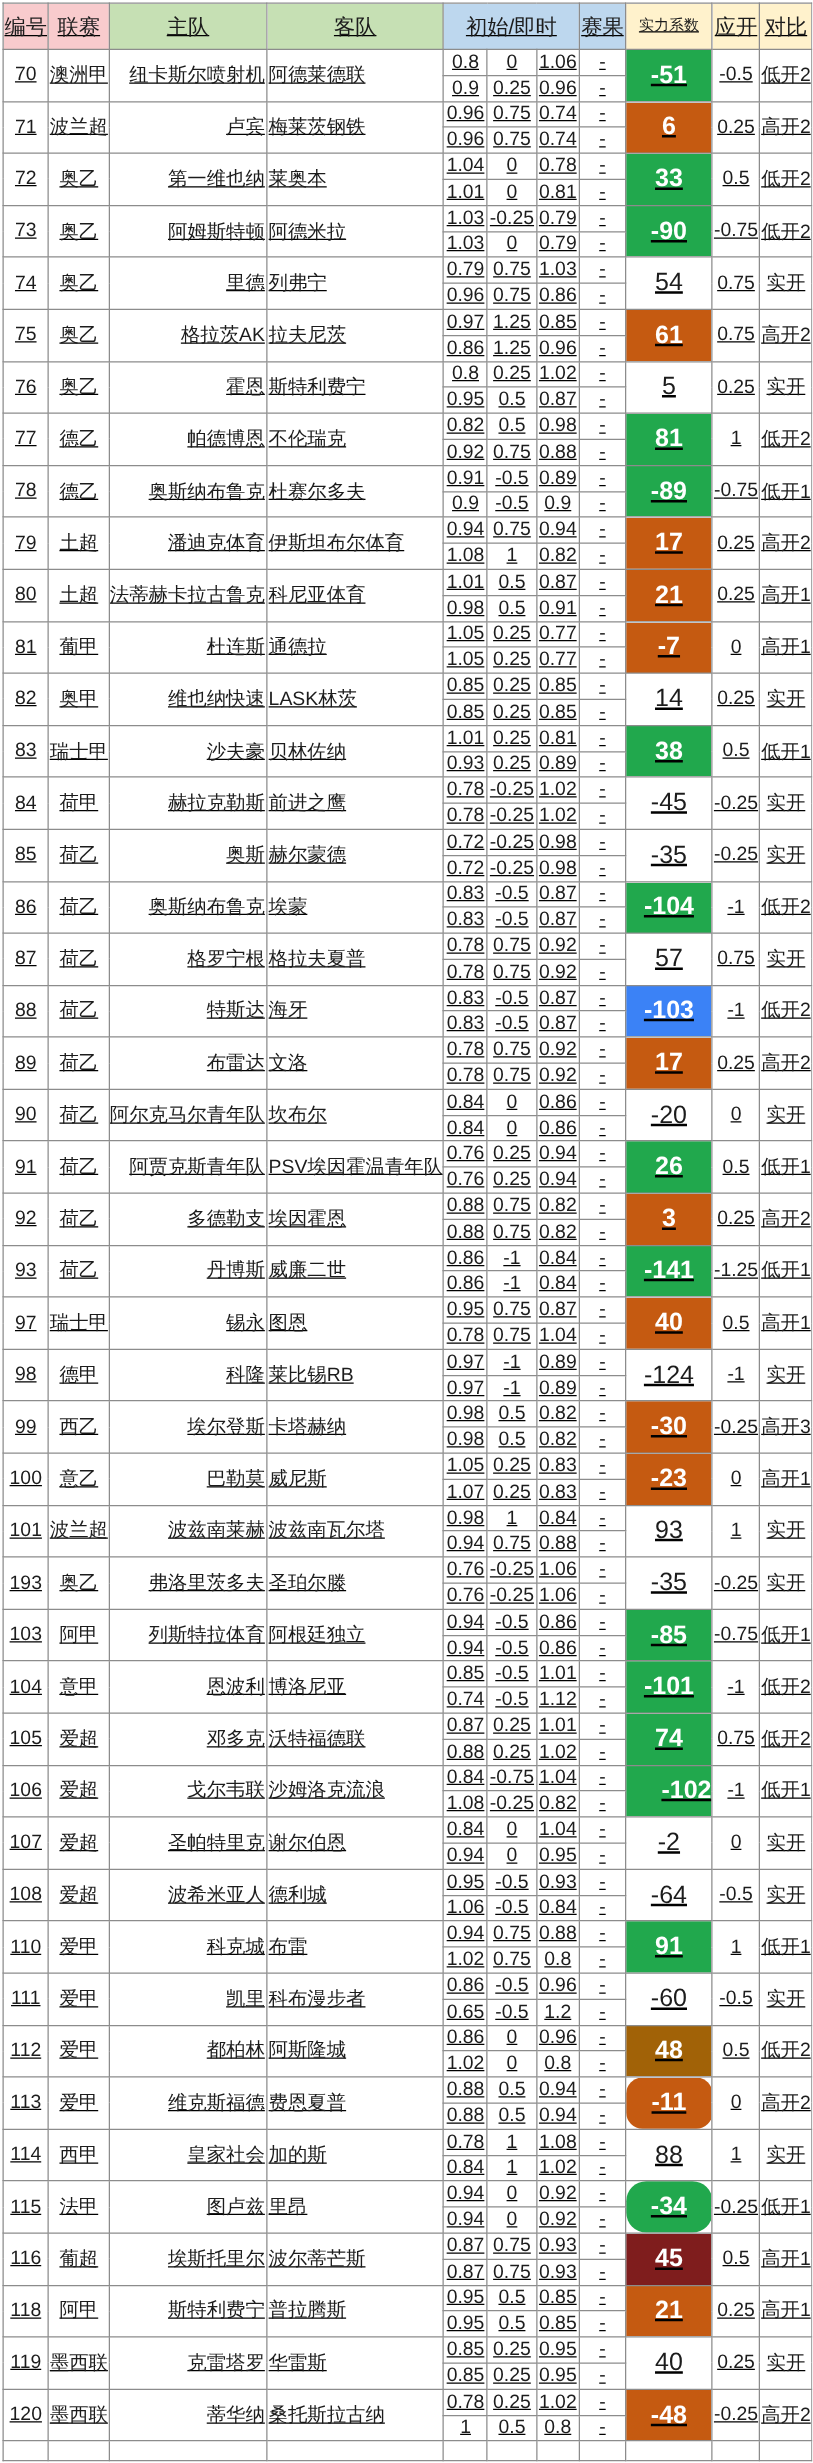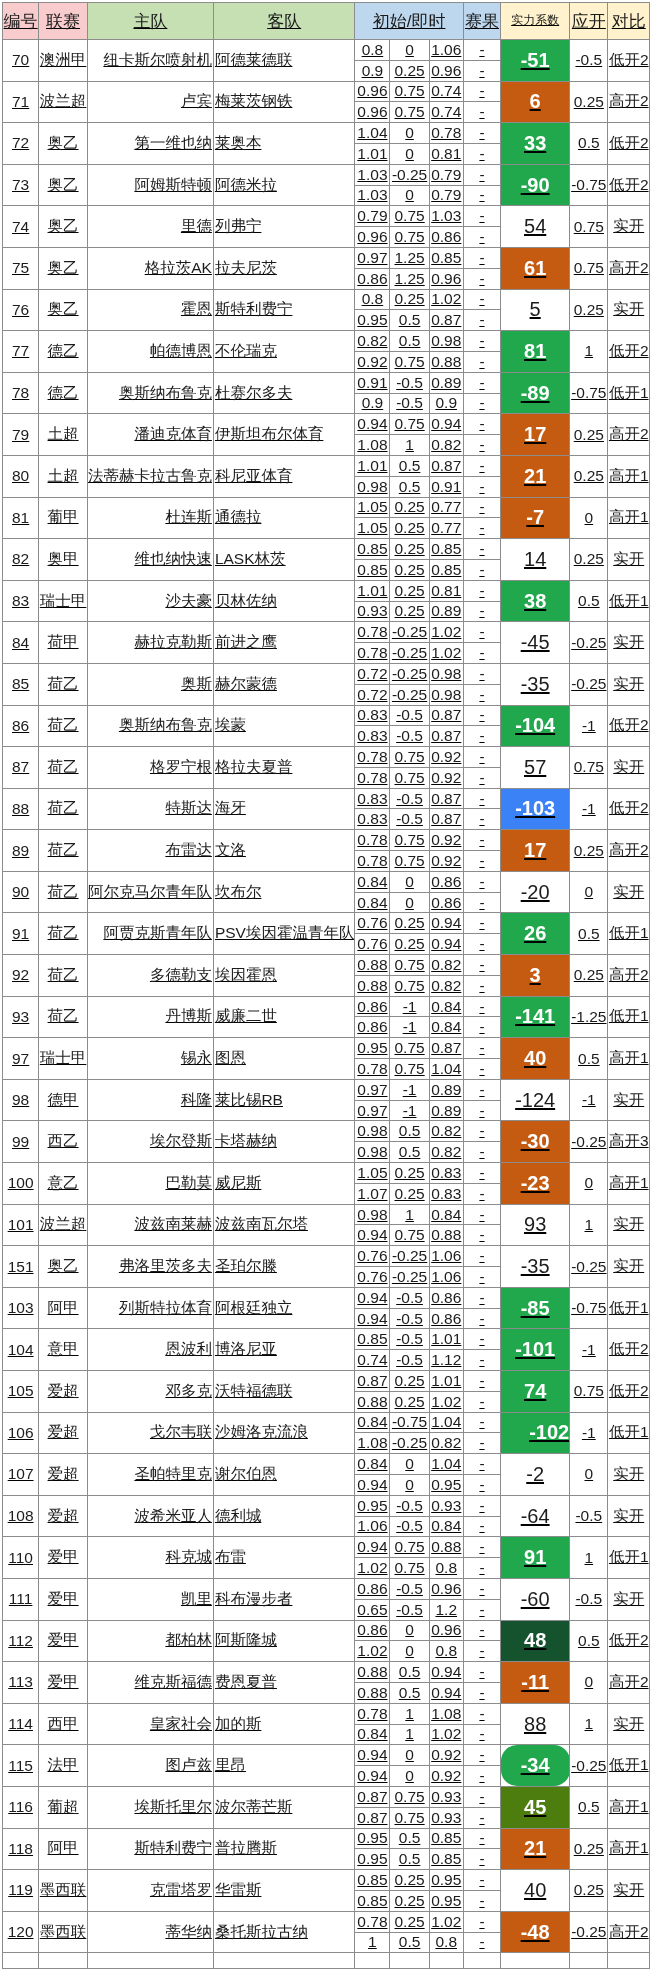--- a/index.html
+++ b/index.html
@@ -774,21 +774,21 @@
           <td class="c-num" rowspan="2">1</td>
           <td class="c-compare" rowspan="2">实开</td>
         </tr>
         <tr class="sub">
           <td class="c-num">0.94</td>
           <td class="c-num">0.75</td>
           <td class="c-num">0.88</td>
           <td class="c-num">-</td>
         </tr>
         <tr class="sub">
-          <td class="c-no" rowspan="2">151</td>
+          <td class="c-no" rowspan="2">193</td>
           <td class="c-league" rowspan="2">奥乙</td>
           <td class="c-home" rowspan="2">
             <div class="clip-end">
               <span>弗洛里茨多夫</span>
             </div>
           </td>
           <td class="c-away" rowspan="2">
             <div class="clip-start">圣珀尔滕</div>
           </td>
           <td class="c-num">0.76</td>
@@ -1013,21 +1013,21 @@
               <span>都柏林</span>
             </div>
           </td>
           <td class="c-away" rowspan="2">
             <div class="clip-start">阿斯隆城</div>
           </td>
           <td class="c-num">0.86</td>
           <td class="c-num">0</td>
           <td class="c-num">0.96</td>
           <td class="c-num">-</td>
-          <td class="c-strength toned" rowspan="2" style="background: #14532d; margin-left: 32px;">48</td>
+          <td class="c-strength toned" rowspan="2" style="background: #a16207; margin-left: 32px;">48</td>
           <td class="c-num" rowspan="2">0.5</td>
           <td class="c-compare" rowspan="2">低开2</td>
         </tr>
         <tr class="sub">
           <td class="c-num">1.02</td>
           <td class="c-num">0</td>
           <td class="c-num">0.8</td>
           <td class="c-num">-</td>
         </tr>
         <tr class="sub">
@@ -1038,21 +1038,21 @@
               <span>维克斯福德</span>
             </div>
           </td>
           <td class="c-away" rowspan="2">
             <div class="clip-start">费恩夏普</div>
           </td>
           <td class="c-num">0.88</td>
           <td class="c-num">0.5</td>
           <td class="c-num">0.94</td>
           <td class="c-num">-</td>
-          <td class="c-strength toned" rowspan="2" style="background: rgb(197, 90, 17);">-11</td>
+          <td class="c-strength toned" rowspan="2" style="background: rgb(197, 90, 17); border-radius: 13px;">-11</td>
           <td class="c-num" rowspan="2">0</td>
           <td class="c-compare" rowspan="2">高开2</td>
         </tr>
         <tr class="sub">
           <td class="c-num">0.88</td>
           <td class="c-num">0.5</td>
           <td class="c-num">0.94</td>
           <td class="c-num">-</td>
         </tr>
         <tr class="sub">
@@ -1113,21 +1113,21 @@
               <span>埃斯托里尔</span>
             </div>
           </td>
           <td class="c-away" rowspan="2">
             <div class="clip-start">波尔蒂芒斯</div>
           </td>
           <td class="c-num">0.87</td>
           <td class="c-num">0.75</td>
           <td class="c-num">0.93</td>
           <td class="c-num">-</td>
-          <td class="c-strength toned" rowspan="2" style="background: #4d7c0f;">45</td>
+          <td class="c-strength toned" rowspan="2" style="background: #7f1d1d;">45</td>
           <td class="c-num" rowspan="2">0.5</td>
           <td class="c-compare" rowspan="2">高开1</td>
         </tr>
         <tr class="sub">
           <td class="c-num">0.87</td>
           <td class="c-num">0.75</td>
           <td class="c-num">0.93</td>
           <td class="c-num">-</td>
         </tr>
         <tr class="sub">

